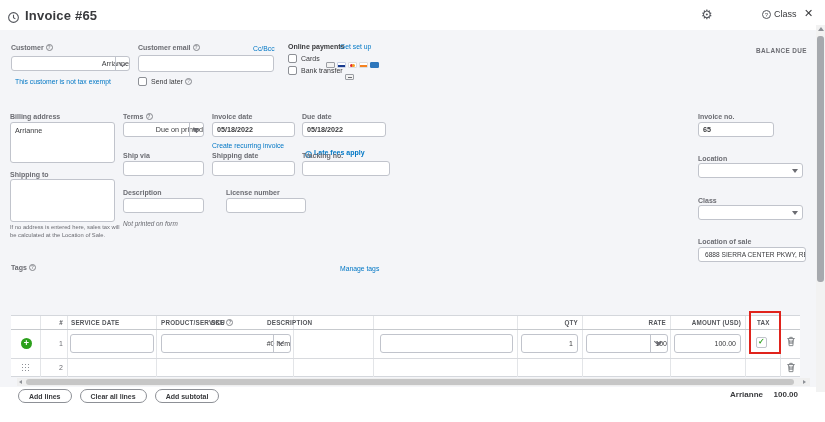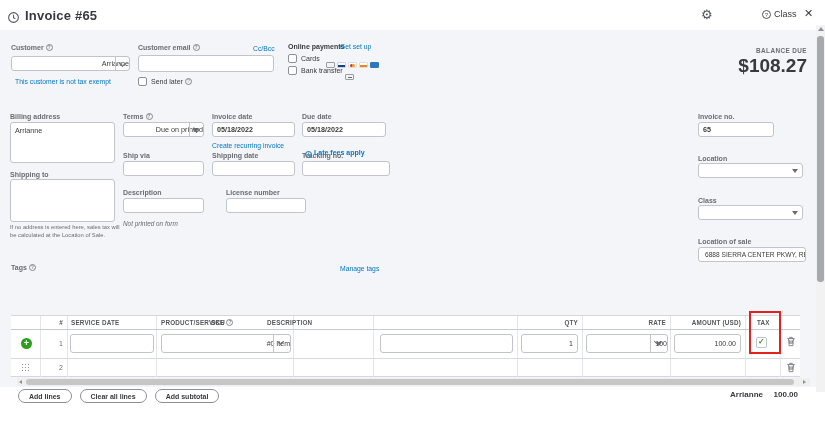--- a/index.html
+++ b/index.html
@@ -151,21 +151,20 @@
   <div class="abs" style="left:301px; top:55px; font-size:7px;">Cards</div>
   <div class="abs" style="left:326px; top:55px;">
     <span class="chip chip-generic"></span><span class="chip chip-visa"></span><span class="chip chip-mc"></span><span class="chip chip-disc"></span><span class="chip chip-amex"></span>
   </div>
   <div class="cb" style="left:288px; top:66px;"></div>
   <div class="abs" style="left:301px; top:67px; font-size:7px;">Bank transfer</div>
   <span class="chip chip-bank abs" style="left:345px; top:67px;"></span>
 
   
   <div class="abs bal-lab r" style="left:700px; top:47px; width:107px;">BALANCE DUE</div>
-  <div class="abs bal-amt r" style="left:650px; top:55px; width:157px;">$108.27</div>
 
   
   <div class="abs lab" style="left:10px; top:113px;">Billing address</div>
   <textarea class="txa" style="left: 10px; top: 122px; width: 105px; height: 41px;" readonly="">Arrianne</textarea>
 
   <div class="abs lab" style="left:10px; top:171px;">Shipping to</div>
   <textarea class="txa" style="left: 10px; top: 179px; width: 105px; height: 43px;" readonly=""></textarea>
   <div class="abs note" style="left:10px; top:224px; width:112px;">If no address is entered here, sales tax will be calculated at the Location of Sale.</div>
 
   <div class="abs lab" style="left:123px; top:113px;"><span>Terms</span><span class="ic-q"></span></div>

